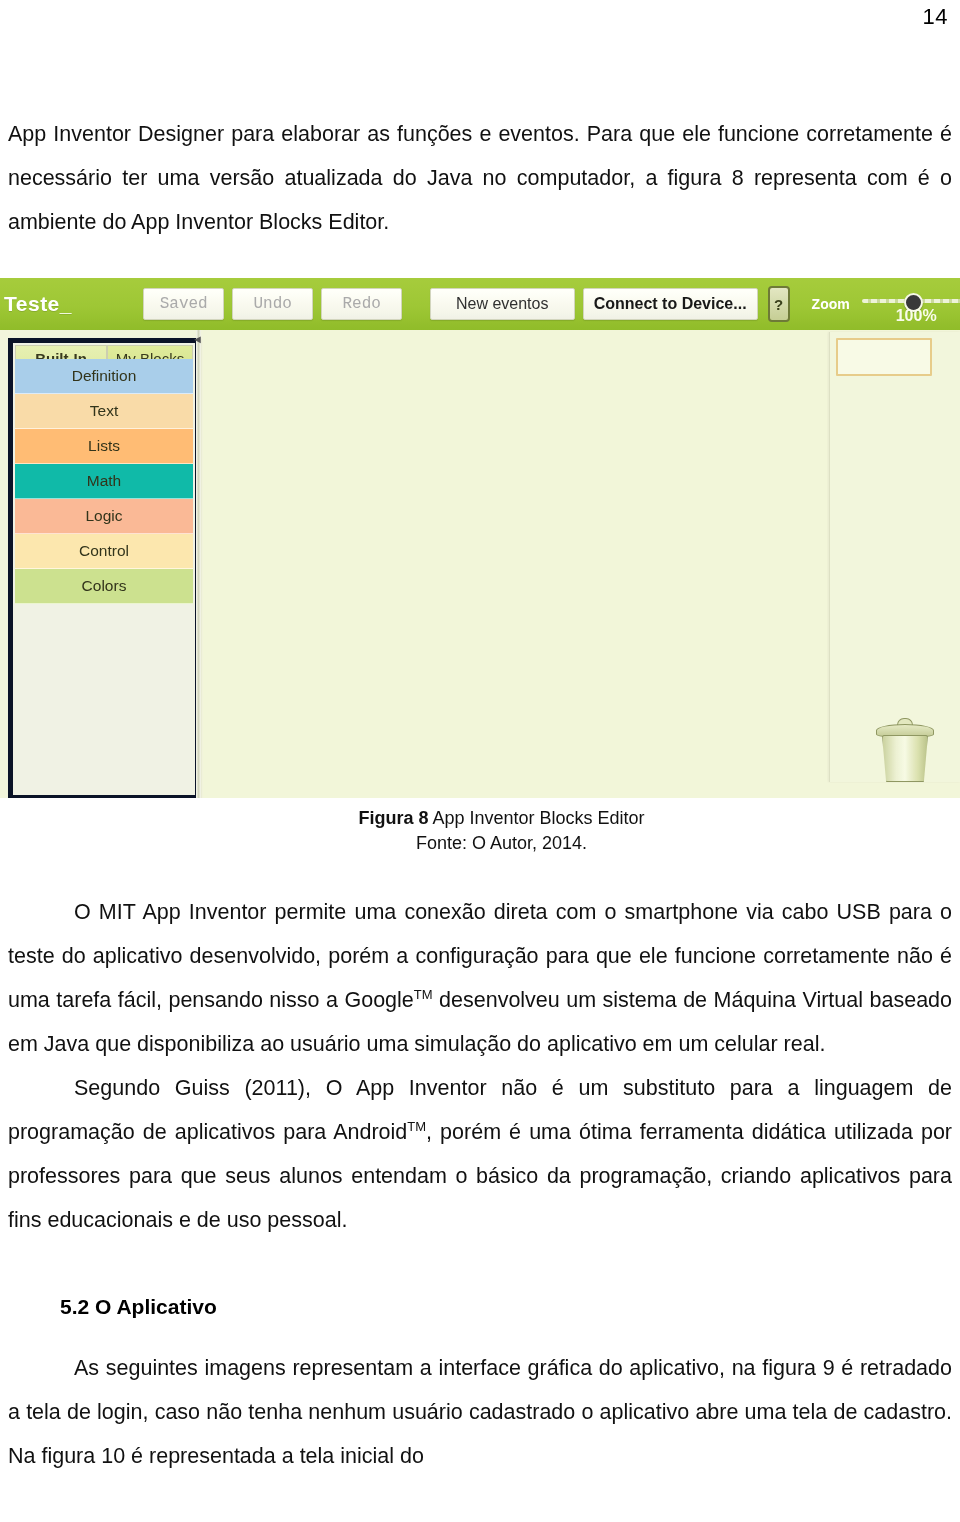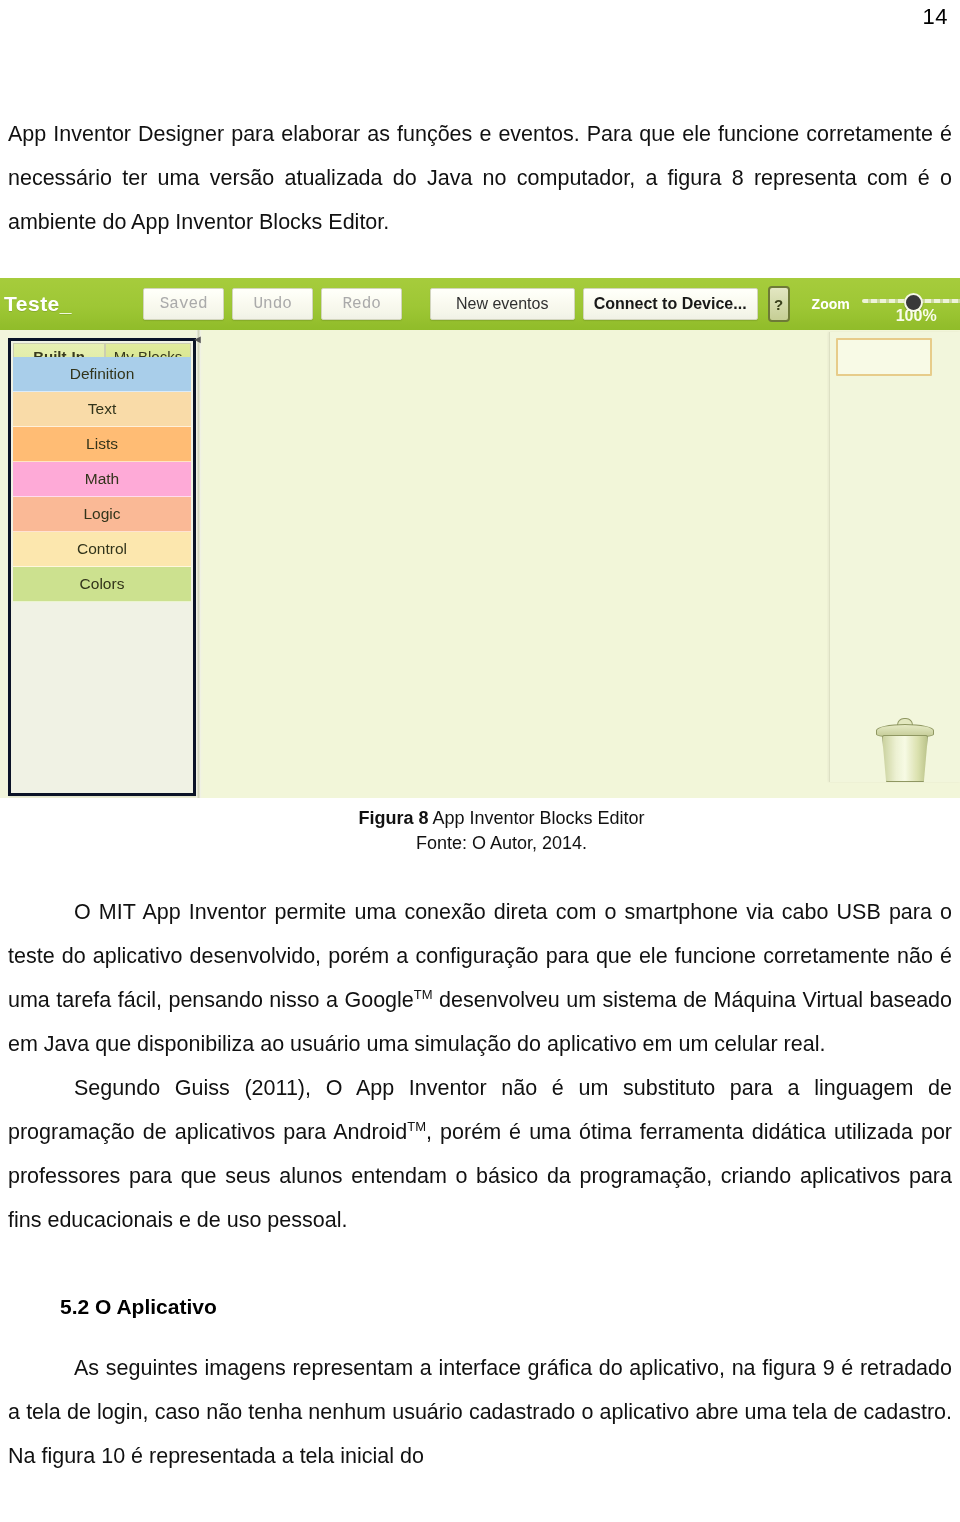--- a/index.html
+++ b/index.html
@@ -160,21 +160,21 @@
     left: 0; top: 52px;
     width: 960px; height: 468px;
     background: #eef0d8;
   }
 
   .palette {
     position: absolute;
     left: 8px; top: 8px;
     width: 182px; height: 452px;
     background: #eceee0;
-    border: 3px solid #0f172a;
+    border: 5px solid #0f172a;
     box-shadow: 1px 1px 2px rgba(0,0,0,.10);
   }
   .tabs {
     position: absolute;
     left: 2px; top: 2px;
     width: 178px; height: 26px;
     display: flex;
   }
   .tab {
     height: 26px;
@@ -329,21 +329,21 @@
 
         <div class="palette">
           <div class="tabs">
             <div class="tab active">Built-In</div>
             <div class="tab inactive">My Blocks</div>
           </div>
           <div class="cat-list">
             <div class="cat" style="background:#a7cbe6">Definition</div>
             <div class="cat" style="background:#f4d7a6">Text</div>
             <div class="cat" style="background:#fdba74">Lists</div>
-            <div class="cat" style="background:#f9a8d4">Math</div>
+            <div class="cat" style="background:#14b8a6">Math</div>
             <div class="cat" style="background:#f5b795">Logic</div>
             <div class="cat" style="background:#f7e3ac">Control</div>
             <div class="cat" style="background:#c9dd8e">Colors</div>
           </div>
         </div>
 
         <div class="divider"></div>
         <div class="collapse-arrow">◄</div>
 
         <div class="canvas">

